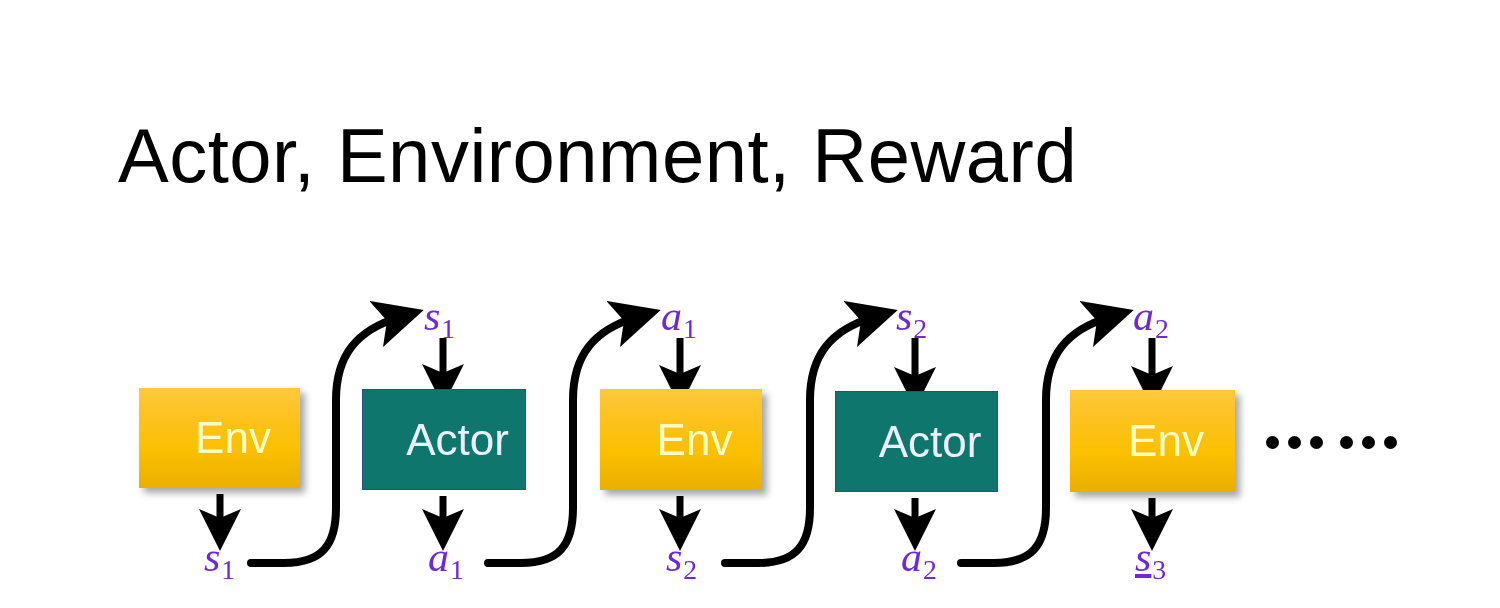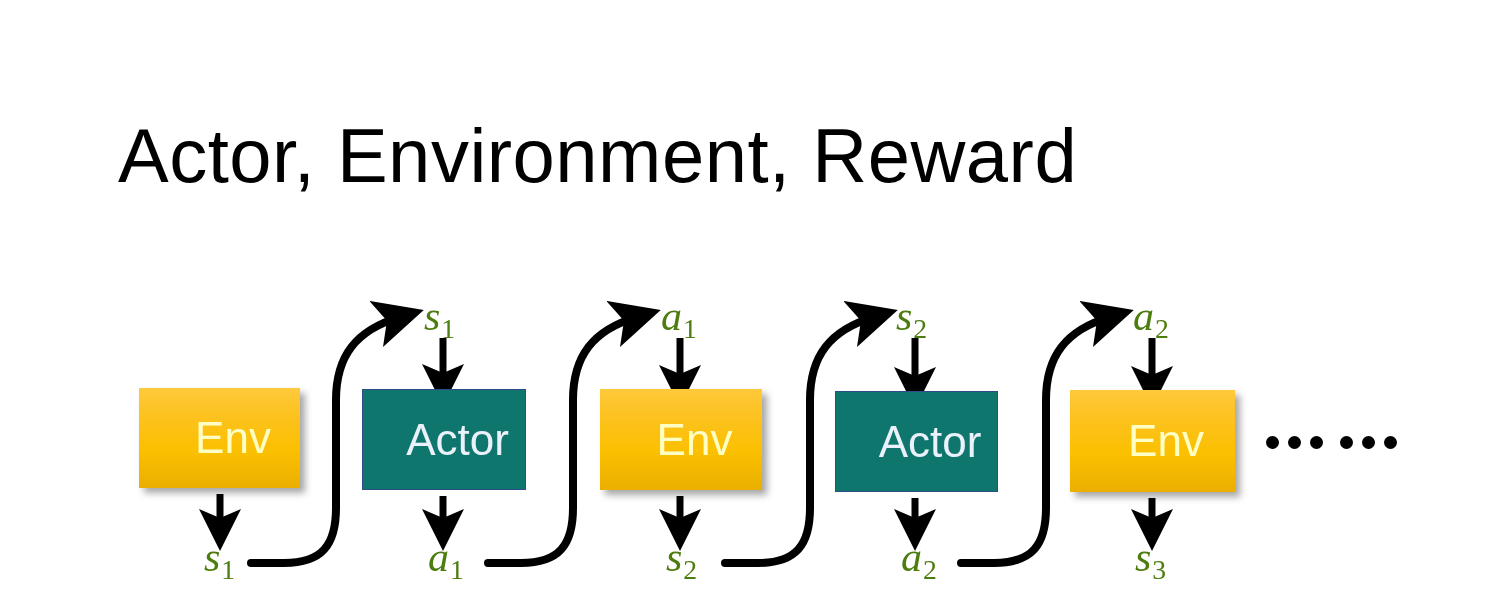--- a/index.html
+++ b/index.html
@@ -72,21 +72,21 @@
     border: 1px solid #2C4E86;
     box-shadow: 0 0 0 rgba(0,0,0,0);
   }
 
   
   .mlabel {
     position: absolute;
     font-family: "Liberation Serif", serif;
     font-style: italic;
     font-size: 42px;
-    color: #4d7c0f;
+    color: #6d28d9;
     white-space: nowrap;
     line-height: 1;
     user-select: none;
   }
   .mlabel .sub {
     font-size: 0.66em;
     font-style: normal;
     vertical-align: -0.30em;
     margin-left: 1px;
     letter-spacing: 0;
@@ -182,21 +182,21 @@
   </div>
   <div class="mlabel" style="left:428px; top:536px;">
     <span>a</span><span class="sub">1</span>
   </div>
   <div class="mlabel" style="left:666px; top:536px;">
     <span>s</span><span class="sub">2</span>
   </div>
   <div class="mlabel" style="left:901px; top:536px;">
     <span>a</span><span class="sub">2</span>
   </div>
-  <div class="mlabel" style="left:1135px; top:536px;">
+  <div class="mlabel" style="left:1135px; top:536px;text-decoration:underline;">
     <span>s</span><span class="sub">3</span>
   </div>
 
   <div class="ellipsis" id="ellipsis" style="left:1266px; top:436px;">
       <span class="dot"></span>
       <span class="gap-s"></span>
       <span class="dot"></span>
       <span class="gap-s"></span>
       <span class="dot"></span>
       <span class="gap-l"></span>

